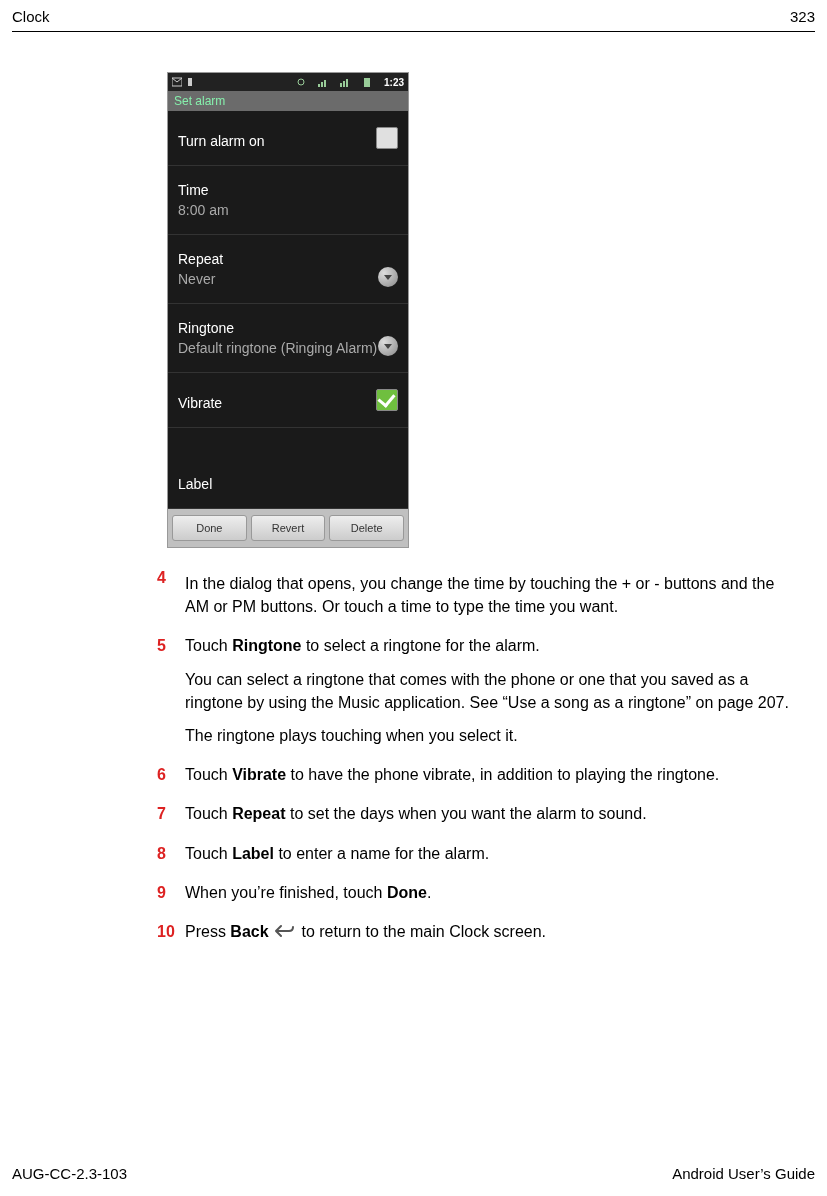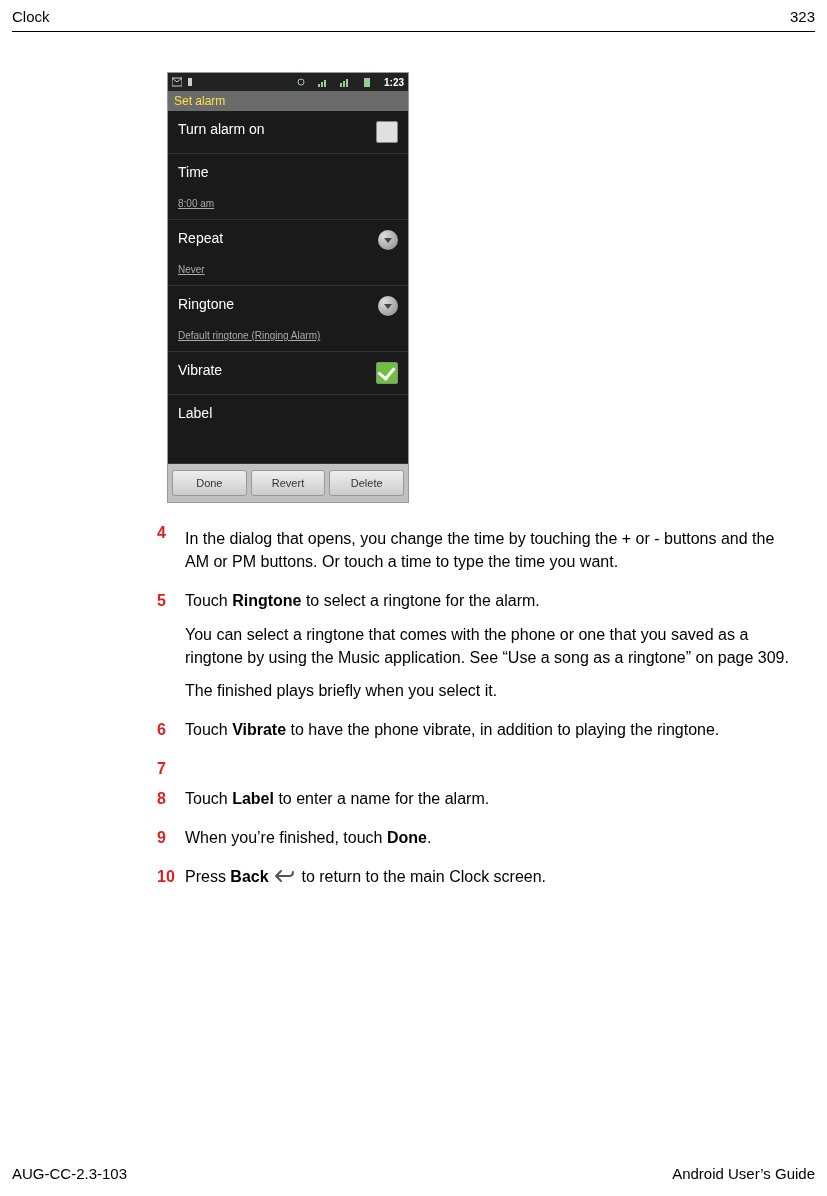--- a/index.html
+++ b/index.html
@@ -45,37 +45,37 @@
     align-items: center;
     justify-content: space-between;
     padding: 0 4px;
     font-size: 10px;
   }
   .status-left { display:flex; gap:3px; align-items:center;}
   .status-right { display:flex; gap:12px; align-items:center;}
   .sicon { width:10px; height:10px; display:inline-block;}
   .titlebar {
     background: #6b6b6b;
-    color: #fde047;
+    color: #86efac;
     font-size: 12px;
     padding: 3px 6px;
   }
   .row {
     background: #1a1a1a;
     color: #fff;
-    padding: 10px 10px;
+    padding: 16px 10px;
     border-bottom: 1px solid #333;
     display: flex;
-    align-items: flex-start;
+    align-items: flex-end;
     justify-content: space-between;
     min-height: 22px;
   }
   .row .txt { display:flex; flex-direction:column; }
   .row .main { font-size: 14px; color: #fff; }
-  .row .sub { font-size: 10px; color: #aaa; margin-top:18px;text-decoration:underline;}
+  .row .sub { font-size: 14px; color: #aaa; margin-top:4px;}
   .checkbox {
     width: 20px; height: 20px;
     background: #e0e0e0;
     border: 1px solid #888;
     border-radius: 2px;
     position: relative;
   }
   .checkbox.checked {
     background: #6fbf3f;
   }
@@ -273,35 +273,36 @@
         <div class="num">4</div>
         <div class="body">
           <p>In the dialog that opens, you change the time by touching the + or - buttons and the AM or PM buttons. Or touch a time to type the time you want.</p>
         </div>
       </div>
 
       <div class="step">
         <div class="num">5</div>
         <div class="body">
           <p class="first"><span>Touch </span><span class="b">Ringtone</span><span> to select a ringtone for the alarm.</span></p>
-          <p>You can select a ringtone that comes with the phone or one that you saved as a ringtone by using the Music application. See “Use a song as a ringtone” on page 309.</p>
-          <p>The finished plays briefly when you select it.</p>
+          <p>You can select a ringtone that comes with the phone or one that you saved as a ringtone by using the Music application. See “Use a song as a ringtone” on page 207.</p>
+          <p>The ringtone plays touching when you select it.</p>
         </div>
       </div>
 
       <div class="step">
         <div class="num">6</div>
         <div class="body">
           <p class="first"><span>Touch </span><span class="b">Vibrate</span><span> to have the phone vibrate, in addition to playing the ringtone.</span></p>
         </div>
       </div>
 
       <div class="step">
         <div class="num">7</div>
         <div class="body">
+          <p class="first"><span>Touch </span><span class="b">Repeat</span><span> to set the days when you want the alarm to sound.</span></p>
         </div>
       </div>
 
       <div class="step">
         <div class="num">8</div>
         <div class="body">
           <p class="first"><span>Touch </span><span class="b">Label</span><span> to enter a name for the alarm.</span></p>
         </div>
       </div>
 

